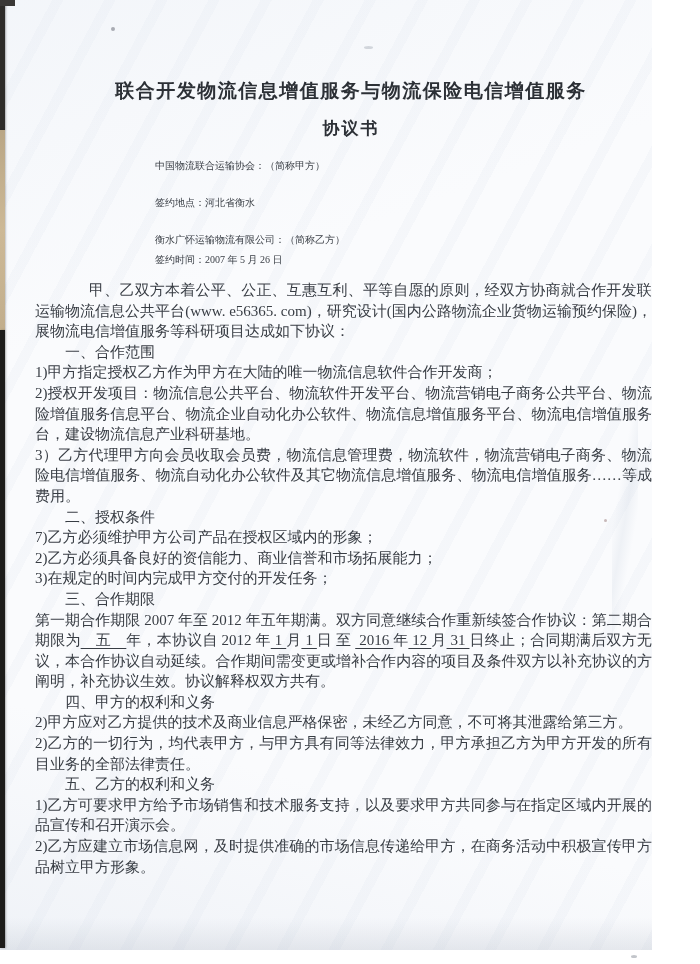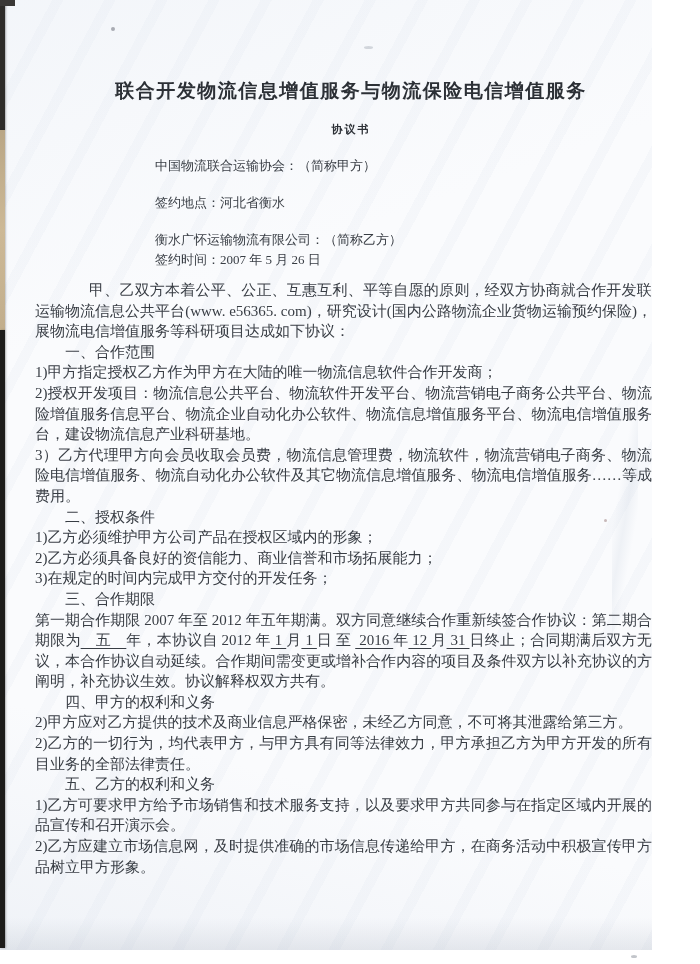--- a/index.html
+++ b/index.html
@@ -34,24 +34,24 @@
   .crease {
     position:absolute; left:612px; top:260px; width:26px; height:520px;
     background:linear-gradient(100deg, rgba(255,255,255,0) 40%, rgba(196,206,220,0.22) 50%, rgba(255,255,255,0) 60%);
   }
   .content { position:absolute; left:35px; top:78px; width:632px; color:#383d44; }
   .title1 {
     font-size:19px; font-weight:bold; text-align:center; letter-spacing:1.5px;
     color:#2c3036; margin:0; line-height:26px;
   }
   .title2 {
-    font-size:11px; font-weight:bold; text-align:center; letter-spacing:2px;
+    font-size:17px; font-weight:bold; text-align:center; letter-spacing:2px;
     color:#2c3036; margin:14px 0 16px 0; line-height:22px;
   }
-  .preamble { margin:12px 0 0 120px; font-size:13px; line-height:20px; }
+  .preamble { margin:12px 0 0 120px; font-size:10px; line-height:20px; }
   .preamble p { margin:0; }
   .pre-gap { margin-top:17px !important; }
   .body-block { margin-top:10px; font-size:15px; line-height:20.6px; text-align:justify; }
   .para { margin:0; }
   .para.indent-lg { text-indent:3.6em; }
   .para.heading   { text-indent:2em; }
   .para.plain     { text-indent:0; }
   .u {
     text-decoration:underline;
     text-underline-offset:3px;
@@ -89,21 +89,21 @@
       <p>签约时间：2007 年 5 月 26 日</p>
     </div>
 
     <div class="body-block" id="body-block">
         <p class="para indent-lg"><span>甲、乙双方本着公平、公正、互惠互利、平等自愿的原则，经双方协商就合作开发联合运输物流信息公共平台(www. e56365. com)，研究设计(国内公路物流企业货物运输预约保险)，发展物流电信增值服务等科研项目达成如下协议：</span></p>
         <p class="para heading"><span>一、合作范围</span></p>
         <p class="para plain"><span>1)甲方指定授权乙方作为甲方在大陆的唯一物流信息软件合作开发商；</span></p>
         <p class="para plain"><span>2)授权开发项目：物流信息公共平台、物流软件开发平台、物流营销电子商务公共平台、物流保险增值服务信息平台、物流企业自动化办公软件、物流信息增值服务平台、物流电信增值服务平台，建设物流信息产业科研基地。</span></p>
         <p class="para plain"><span>3）乙方代理甲方向会员收取会员费，物流信息管理费，物流软件，物流营销电子商务、物流保险电信增值服务、物流自动化办公软件及其它物流信息增值服务、物流电信增值服务……等成本费用。</span></p>
         <p class="para heading"><span>二、授权条件</span></p>
-        <p class="para plain"><span>1)乙方必须维护甲方公司产品在授权区域内的形象；</span></p>
+        <p class="para plain"><span>7)乙方必须维护甲方公司产品在授权区域内的形象；</span></p>
         <p class="para plain"><span>2)乙方必须具备良好的资信能力、商业信誉和市场拓展能力；</span></p>
         <p class="para plain"><span>3)在规定的时间内完成甲方交付的开发任务；</span></p>
         <p class="para heading"><span>三、合作期限</span></p>
         <p class="para plain"><span>第一期合作期限 2007 年至 2012 年五年期满。双方同意继续合作重新续签合作协议：第二期合作期限为</span><span class="u">　五　</span><span>年，本协议自 2012 年</span><span class="u">&nbsp;1&nbsp;</span><span>月</span><span class="u">&nbsp;1&nbsp;</span><span>日 至 </span><span class="u">&nbsp;2016&nbsp;</span><span>年</span><span class="u">&nbsp;12&nbsp;</span><span>月</span><span class="u">&nbsp;31&nbsp;</span><span>日终止；合同期满后双方无异议，本合作协议自动延续。合作期间需变更或增补合作内容的项目及条件双方以补充协议的方式阐明，补充协议生效。协议解释权双方共有。</span></p>
         <p class="para heading"><span>四、甲方的权利和义务</span></p>
         <p class="para plain"><span>2)甲方应对乙方提供的技术及商业信息严格保密，未经乙方同意，不可将其泄露给第三方。</span></p>
         <p class="para plain"><span>2)乙方的一切行为，均代表甲方，与甲方具有同等法律效力，甲方承担乙方为甲方开发的所有项目业务的全部法律责任。</span></p>
         <p class="para heading"><span>五、乙方的权利和义务</span></p>
         <p class="para plain"><span>1)乙方可要求甲方给予市场销售和技术服务支持，以及要求甲方共同参与在指定区域内开展的产品宣传和召开演示会。</span></p>
         <p class="para plain"><span>2)乙方应建立市场信息网，及时提供准确的市场信息传递给甲方，在商务活动中积极宣传甲方产品树立甲方形象。</span></p>

